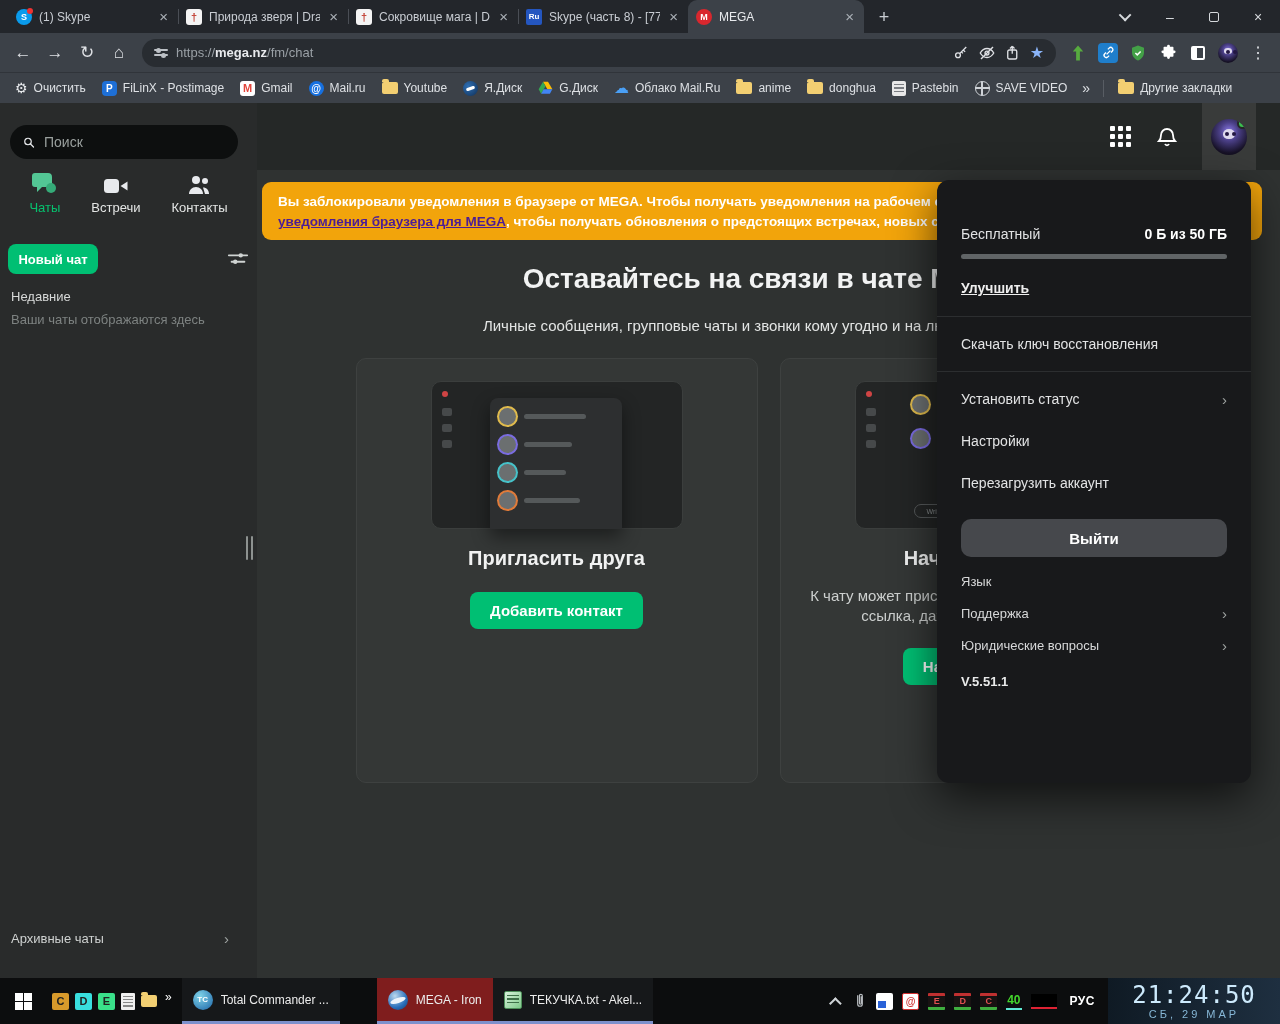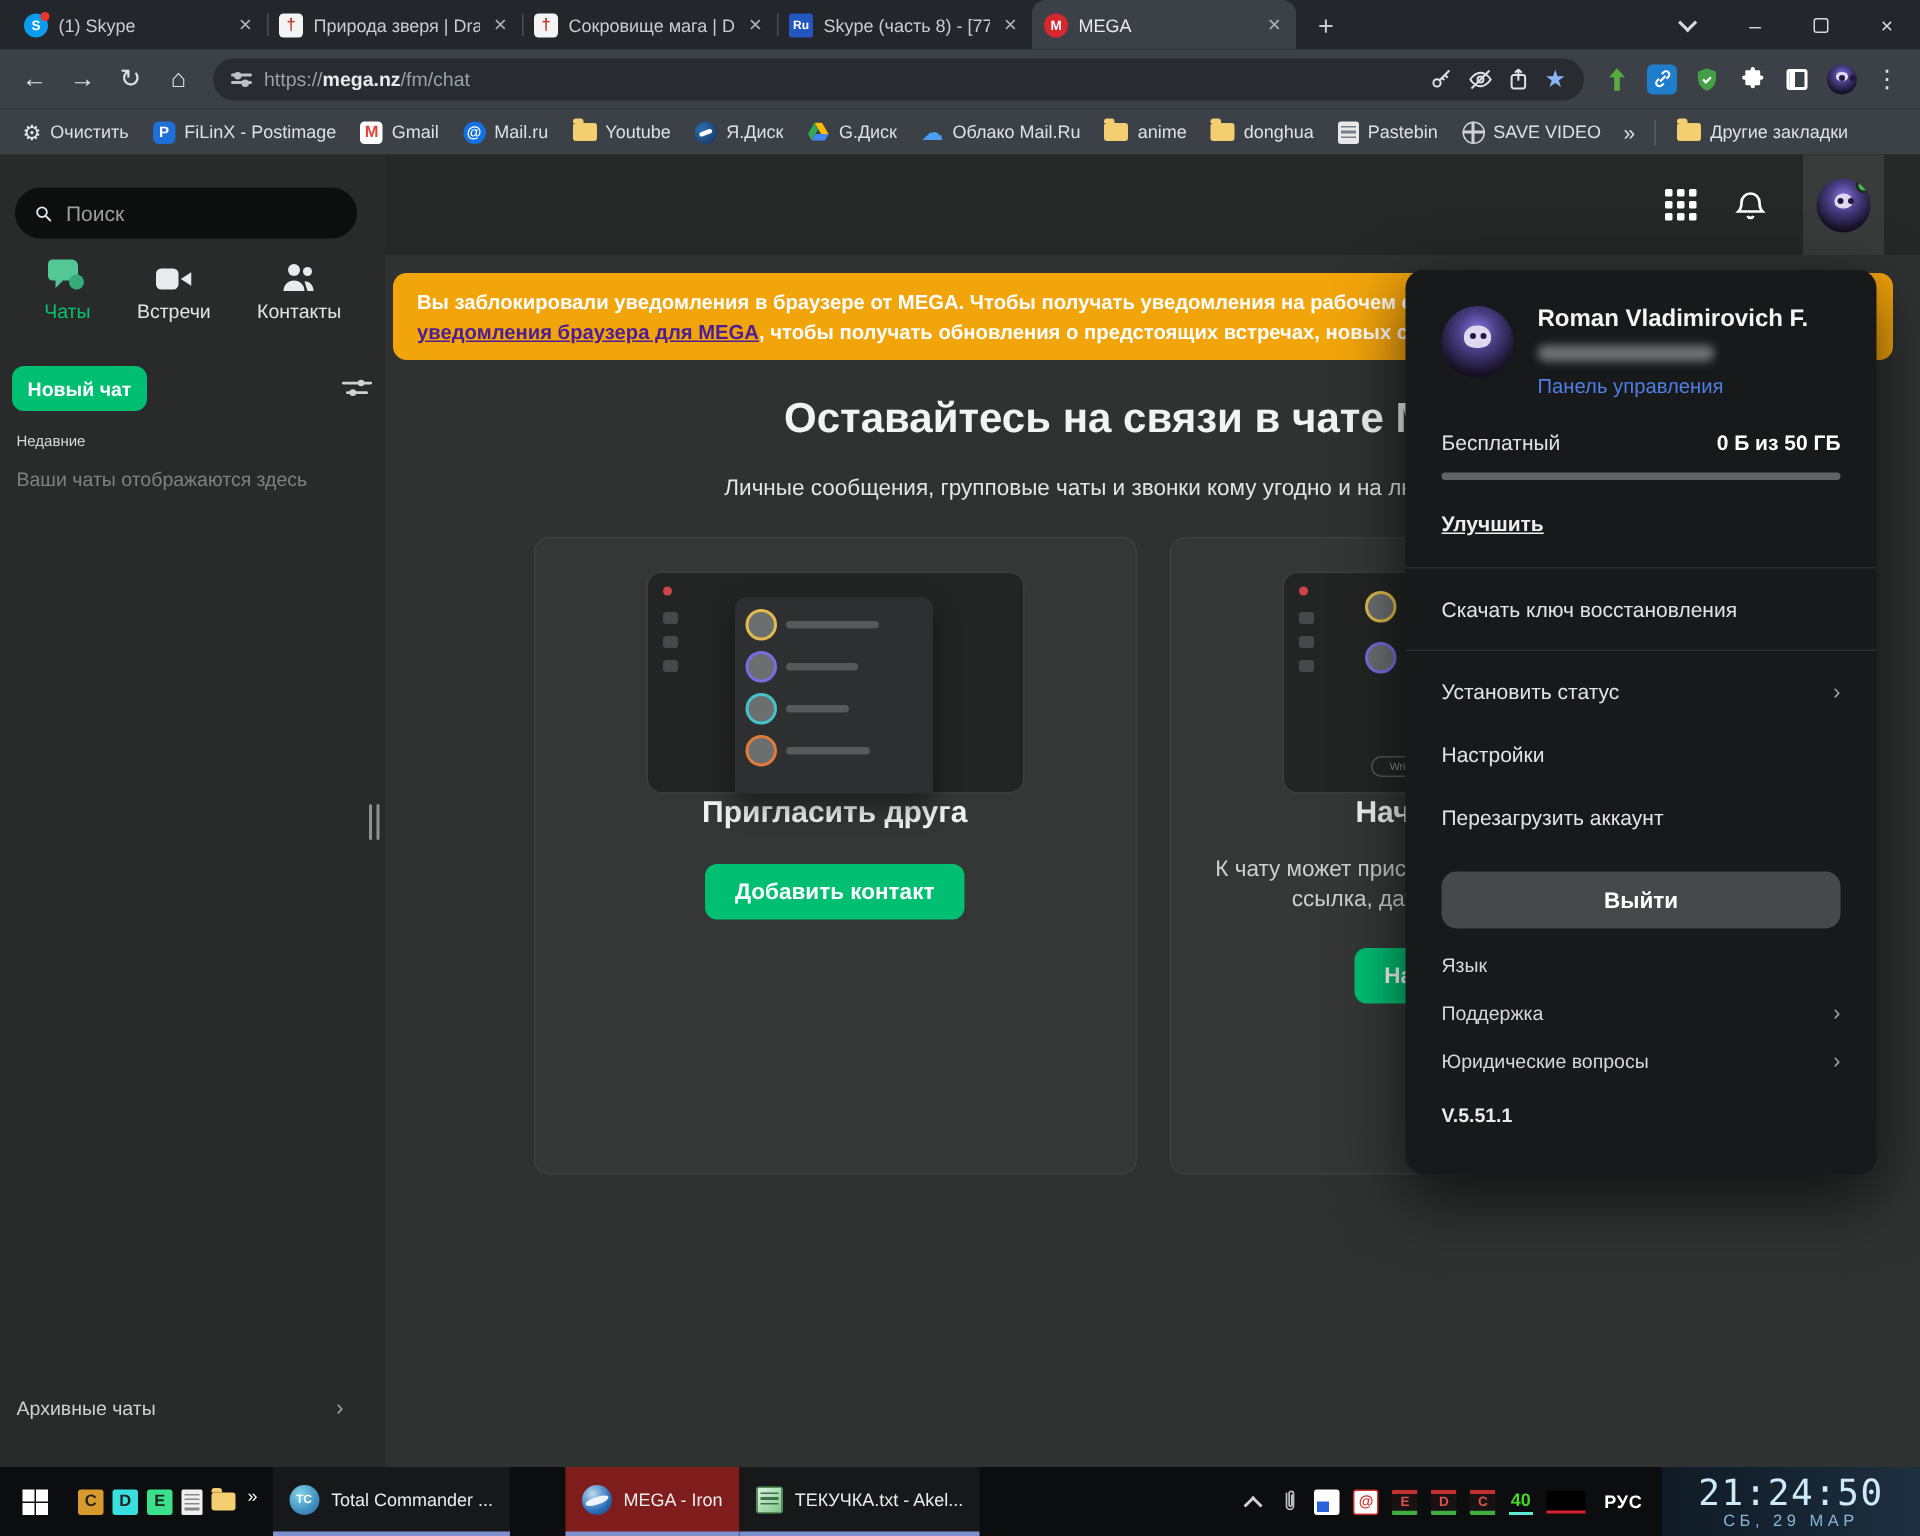--- a/index.html
+++ b/index.html
@@ -68,21 +68,21 @@
   .side-search { position:absolute; left:10px; top:22px; width:228px; height:34px; background:#0d0f0f; border-radius:17px; display:flex; align-items:center; gap:9px; padding:0 13px; }
   .side-search input { flex:1; background:none; border:none; outline:none; color:#e8eaed; font-size:14px; font-family:inherit; }
   .side-search input::placeholder { color:#9aa09e; }
   .side-tabs { position:absolute; left:0; top:68px; width:257px; display:flex; justify-content:space-around; padding:0 14px; }
   .side-tab { display:flex; flex-direction:column; align-items:center; gap:5px; font-size:13px; color:#e3e5e4; }
   .side-tab .ic { width:26px; height:24px; display:flex; align-items:flex-end; justify-content:center; }
   .side-tab.active { color:#06c16e; }
   .newchat-row { position:absolute; left:8px; top:141px; width:241px; display:flex; align-items:center; justify-content:space-between; }
   .btn-green { background:#00bf73; color:#fff; font-weight:bold; border:none; border-radius:8px; font-family:inherit; cursor:pointer; }
   .newchat { width:90px; height:30px; font-size:13px; }
-  .side-recent { position:absolute; left:11px; top:186px; font-size:10px; color:#d7d9d8; }
+  .side-recent { position:absolute; left:11px; top:186px; font-size:13px; color:#d7d9d8; }
   .side-hint { position:absolute; left:11px; top:209px; font-size:13px; color:#7d8281; }
   .side-archived { position:absolute; left:11px; right:28px; top:828px; font-size:13px; color:#cfd2d1; display:flex; justify-content:space-between; align-items:center; }
   .chevron { color:#9fa4a2; font-size:15px; line-height:1; }
   .resize-handle { position:absolute; left:246px; top:433px; width:10px; height:24px; display:flex; gap:3px; }
   .resize-handle i { width:2px; height:24px; background:#8d9290; border-radius:1px; }
 
   .main-header { position:absolute; left:257px; top:0; width:1023px; height:67px; background:#252827; display:flex; align-items:center; justify-content:flex-end; }
   .hdr-ic { width:46px; height:46px; display:flex; align-items:center; justify-content:center; }
   .grid9 { width:22px; height:22px; display:grid; grid-template-columns:repeat(3,5px); grid-template-rows:repeat(3,5px); gap:3px; }
   .grid9 i { background:#fff; border-radius:1px; }
@@ -94,21 +94,21 @@
 
   .banner { position:absolute; left:262px; top:79px; width:1000px; height:58px; background:#f2a40b; border-radius:9px; color:#fff; font-size:13.5px; font-weight:bold; padding:10px 16px; overflow:hidden; z-index:1; }
   .banner div { white-space:nowrap; line-height:20px; }
   .banner a { color:#4c1d95; text-decoration:underline; }
 
   .hero-title { position:absolute; left:257px; top:160px; width:1023px; text-align:center; color:#f2f3f3; font-size:28px; font-weight:bold; }
   .hero-sub { position:absolute; left:257px; top:214px; width:1023px; text-align:center; color:#e3e5e4; font-size:15px; }
 
   .cards { position:absolute; left:257px; top:255px; width:1023px; display:flex; justify-content:center; gap:22px; }
   .card { width:402px; height:425px; background:#343736; border:1px solid #3e4140; border-radius:10px; text-align:center; overflow:hidden; }
-  .card h2 { font-size:20px; color:#f1f2f2; margin-top:2px; font-weight:bold; }
+  .card h2 { font-size:20px; color:#f1f2f2; margin-top:18px; font-weight:bold; }
   .card p { font-size:15px; line-height:20px; color:#cdd0cf; padding:0 26px; margin-top:16px; }
   .card .btn-green { height:37px; padding:0 20px; font-size:15px; margin-top:22px; }
   .mockwin { width:252px; height:148px; margin:22px auto 0; background:#232525; border:1px solid #3b3e3d; border-radius:10px; position:relative; text-align:left; }
   .mock-dot { position:absolute; left:10px; top:9px; width:6px; height:6px; border-radius:50%; background:#cf4444; }
   .mock-col { position:absolute; left:10px; top:26px; display:flex; flex-direction:column; gap:8px; }
   .mock-col i { width:10px; height:8px; background:#46494a; border-radius:2px; }
   .mock-panel { position:absolute; left:58px; top:16px; width:132px; height:131px; background:#2d2f30; border-radius:8px 8px 0 0; box-shadow:0 8px 18px rgba(0,0,0,.45); padding:10px 9px; display:flex; flex-direction:column; gap:11px; }
   .mock-row { display:flex; align-items:center; gap:8px; }
   .mock-av { width:17px; height:17px; border-radius:50%; background:#6b6f70; }
   .r1 { box-shadow:0 0 0 2px #e0bb4d; } .r2 { box-shadow:0 0 0 2px #7a6ce0; } .r3 { box-shadow:0 0 0 2px #46c2c9; } .r4 { box-shadow:0 0 0 2px #e07b3a; }
@@ -480,28 +480,20 @@
           </div>
         <div class="mock-input">Write a message</div>
       </div>
       <h2>Начать встречу</h2>
       <p>К чату может присоединиться любой, у кого есть ссылка, даже без аккаунта MEGA.</p>
       <button class="btn-green">Начать встречу</button>
     </div>
   </div>
 
   <div class="dropdown">
-    <div class="acct-head">
-      <span class="skull" style="width:48px;height:48px;flex:0 0 48px;"></span>
-      <div>
-        <div class="acct-name">Roman Vladimirovich F.</div>
-        <div class="email-blur"></div>
-        <div class="dash-link">Панель управления</div>
-      </div>
-    </div>
     <div class="plan-row">
       <span>Бесплатный</span>
       <b>0 Б из 50 ГБ</b>
     </div>
     <div class="storage-bar"></div>
     <a class="upgrade">Улучшить</a>
     <div class="dd-div"></div>
     <div class="dd-item">
         <span>Скачать ключ восстановления</span>
       </div>

